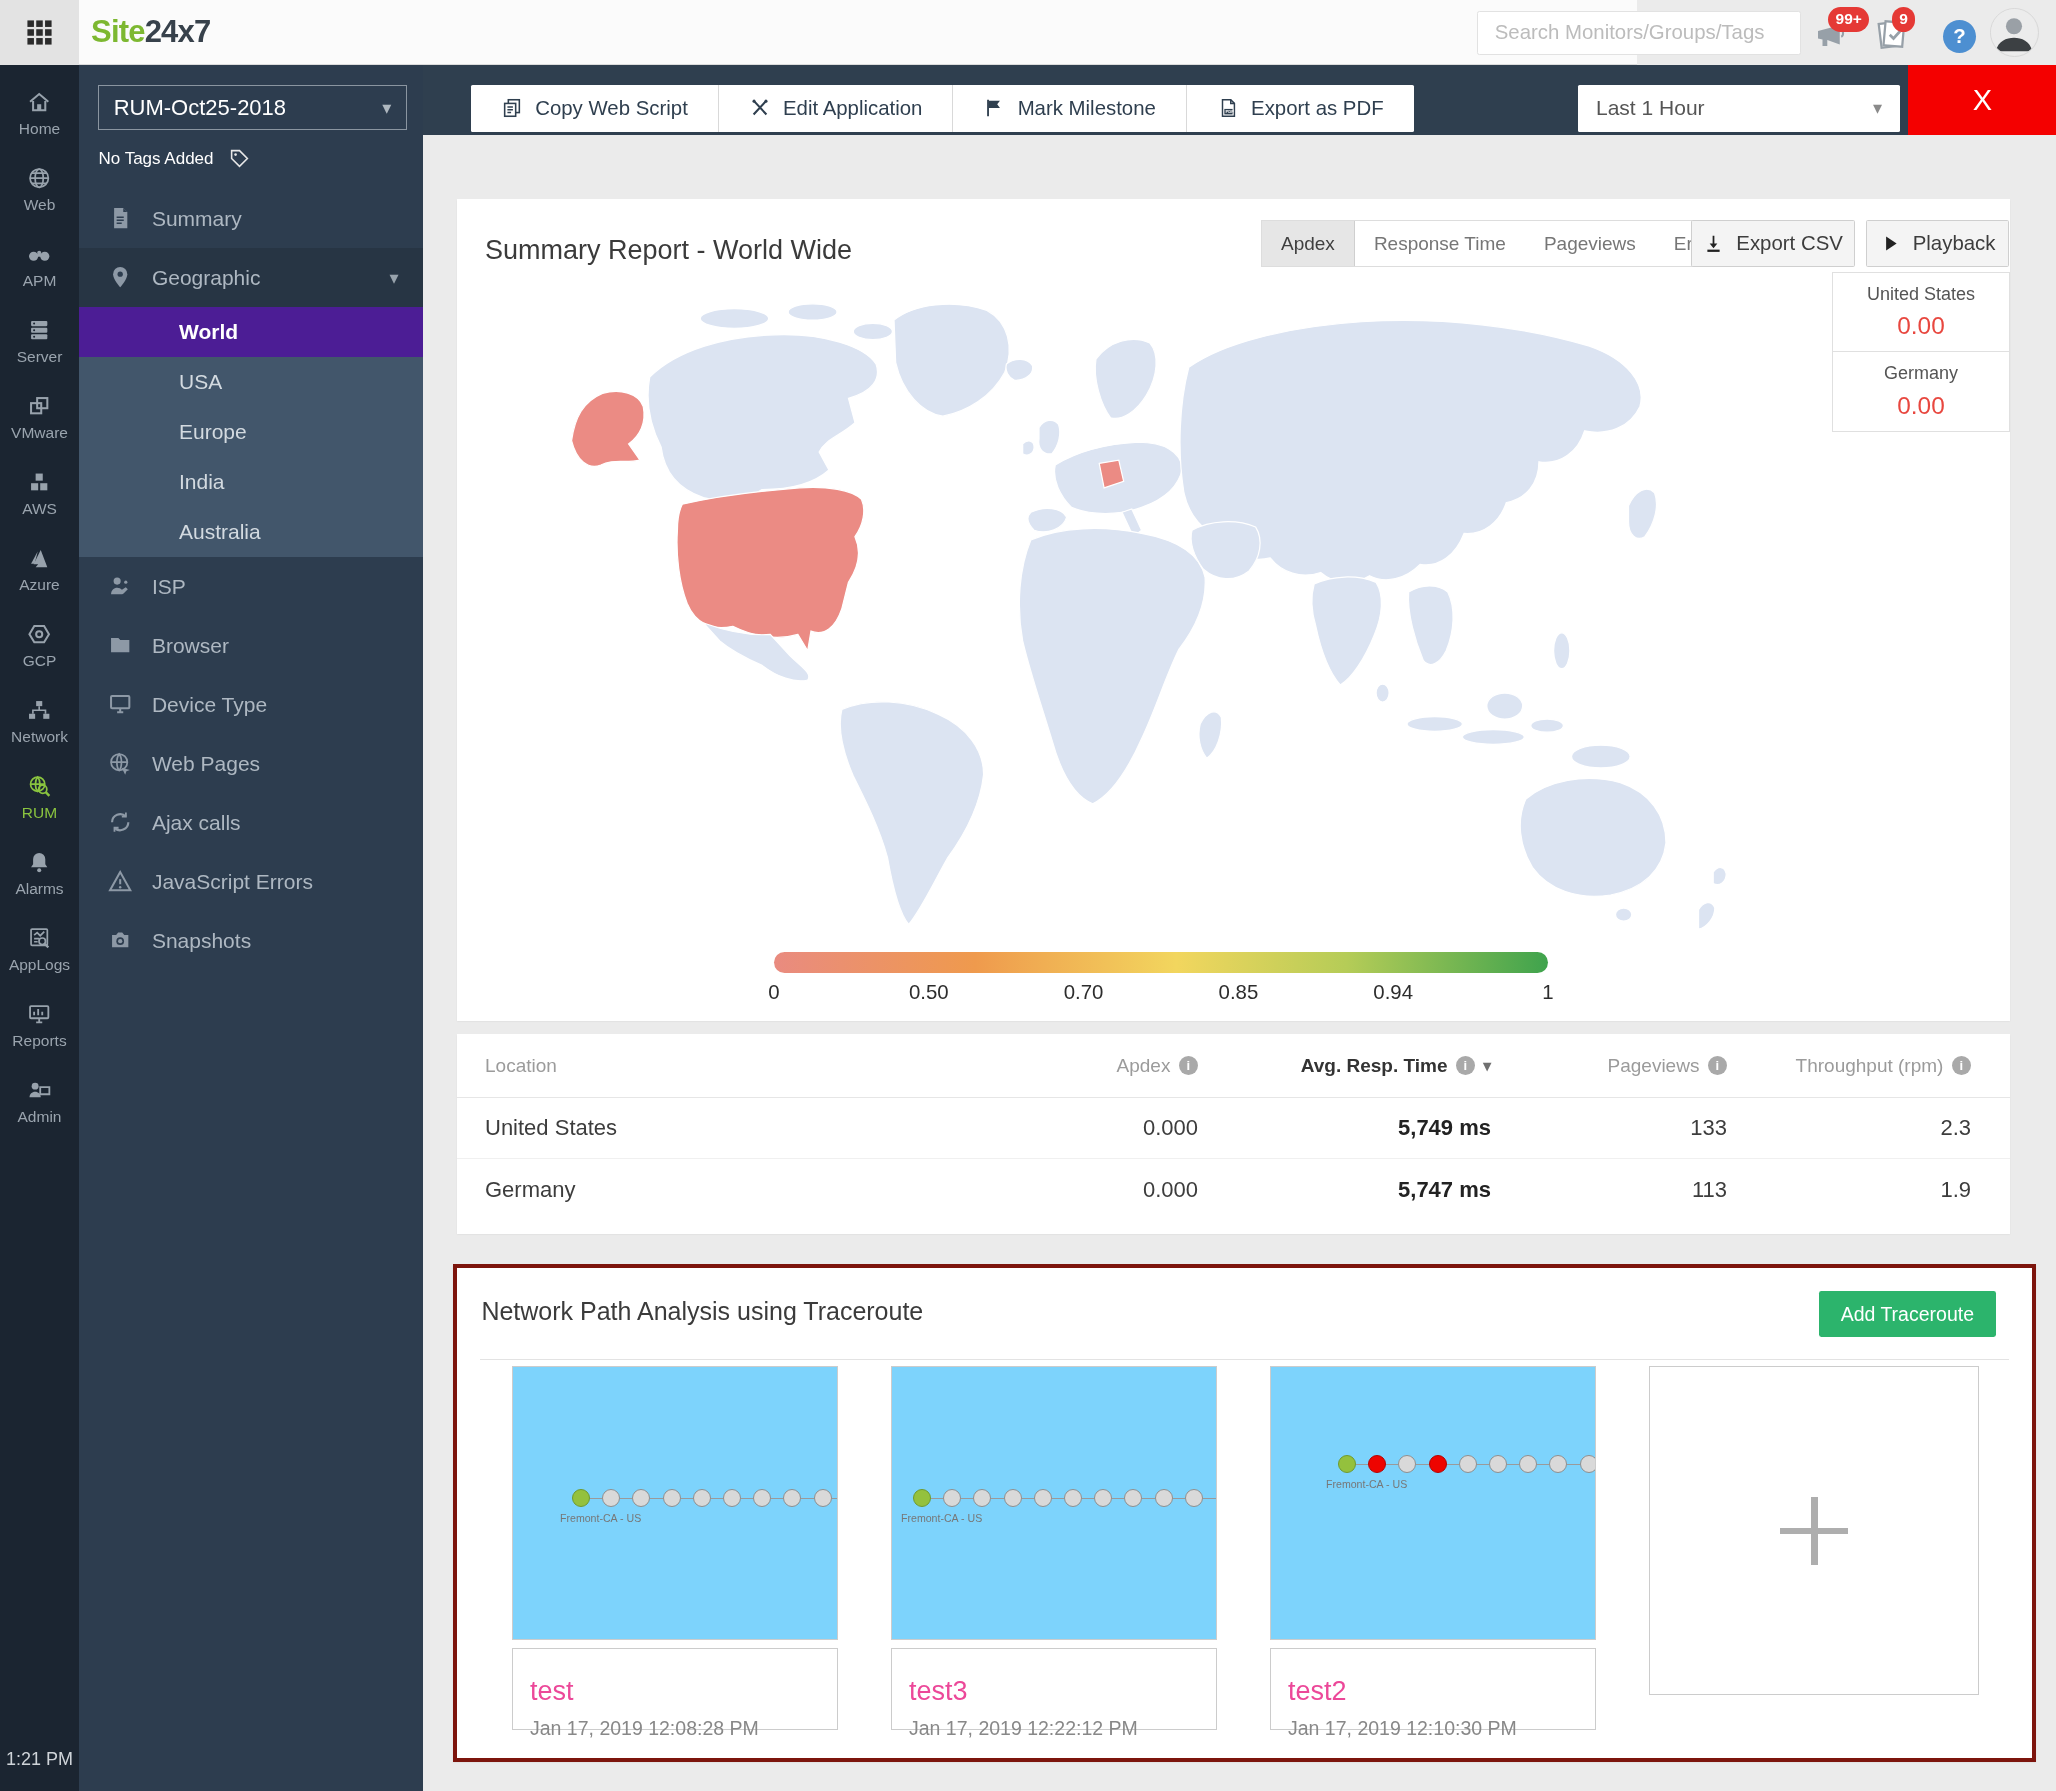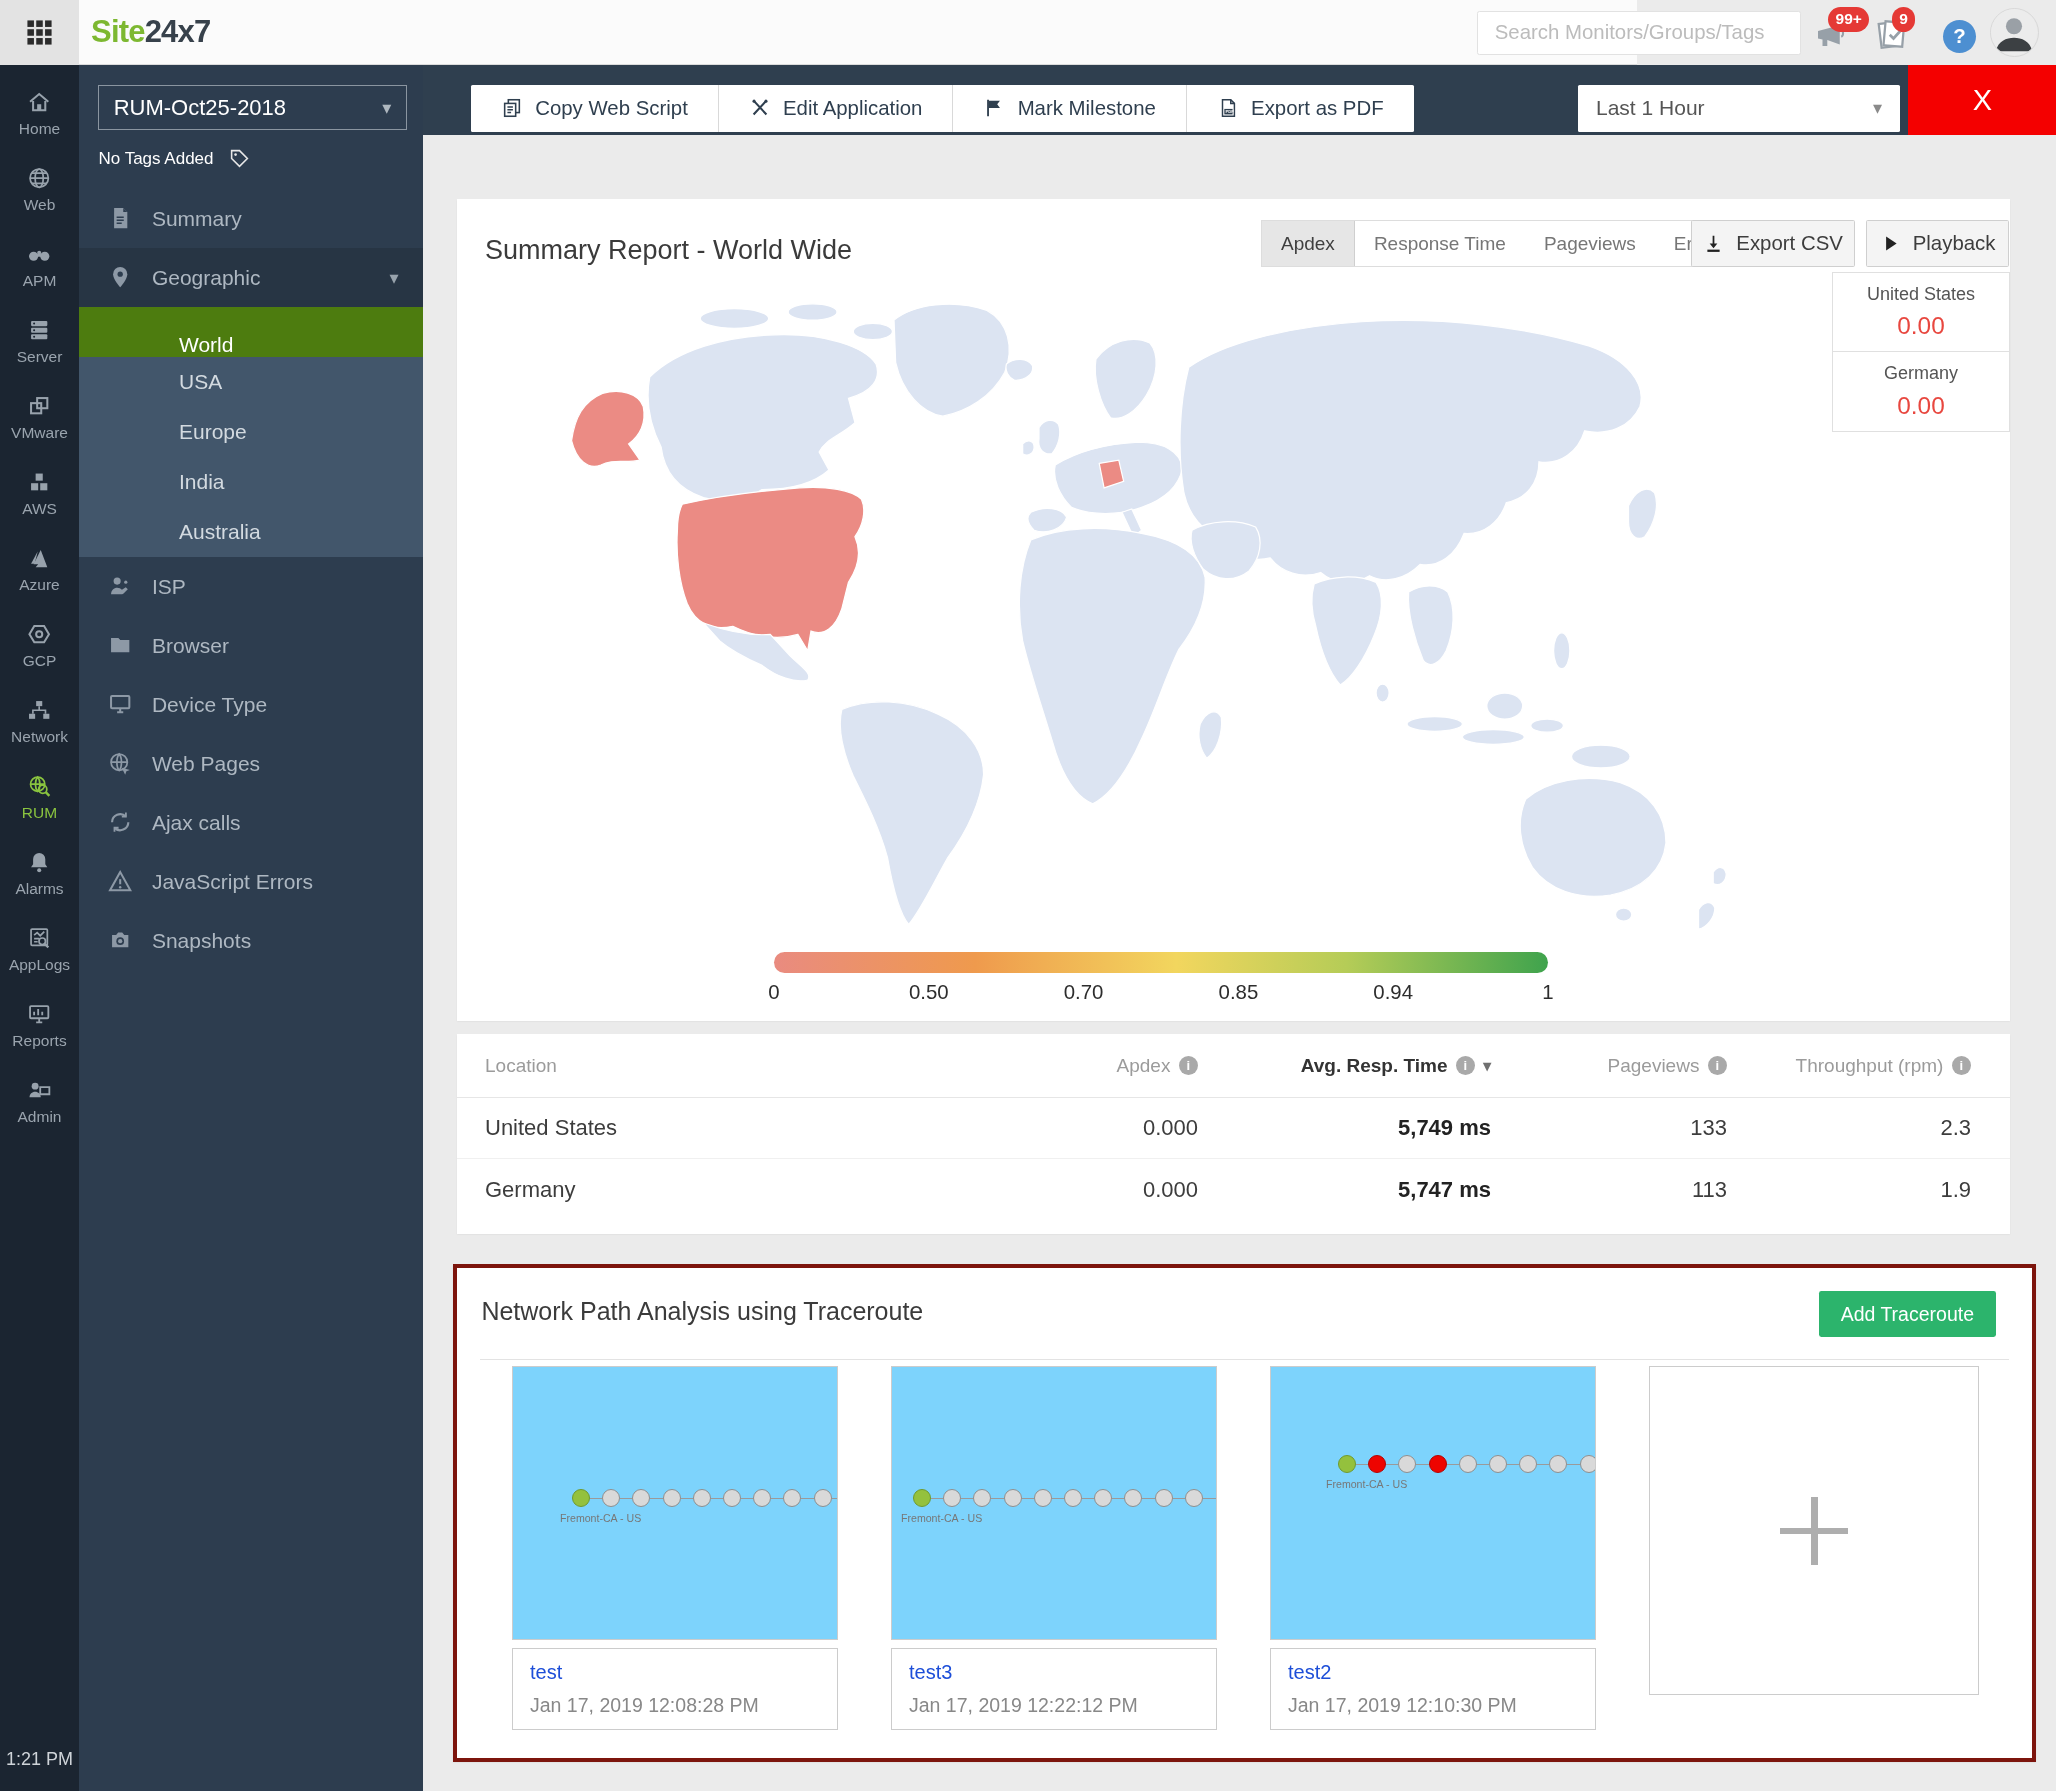--- a/index.html
+++ b/index.html
@@ -36,21 +36,21 @@
   .monitor-select { position:absolute; left:19px; top:20.4px; width:309px; height:45px; border:0.8px solid #8a95a0; display:flex; align-items:center; padding:0 14.7px; color:#fff; font-size:22px; cursor:pointer; }
   .monitor-select .chev { margin-left:auto; color:#aeb7bf; font-size:18px; }
   .tags-row { position:absolute; left:19.5px; top:83px; display:flex; align-items:center; gap:15px; color:#fff; font-size:17px; }
   .tags-row .icon { width:21px; height:21px; color:#e8e8e8; cursor:pointer; }
   .menu { position:absolute; left:0; right:0; top:124px; }
   .menu-item { height:59px; display:flex; align-items:center; gap:19.5px; padding:0 24.4px 0 29px; font-size:21px; color:#aeb8c2; cursor:pointer; }
   .menu-item .icon { width:24.4px; height:24.4px; color:#8d99a6; flex:0 0 24.4px; }
   .menu-item.group { background:#273544; }
   .menu-item.group .chev { margin-left:auto; color:#97a2ac; font-size:18px; }
   .menu-sub { height:50px; display:flex; align-items:center; padding-left:100px; font-size:21px; color:#d3dae0; background:#42566b; cursor:pointer; }
-  .menu-sub.active { background:#4d7c0f; color:#fff; font-weight:normal;align-items:flex-end; }
+  .menu-sub.active { background:#4c1d95; color:#fff; font-weight:bold; }
 
   
   .topbar { position:absolute; left:423px; top:65px; width:1634px; height:70px; background:#2f3f4f; }
   .tb-group { position:absolute; left:48px; top:19.5px; height:47px; display:flex; background:#fff; border-radius:1.6px; }
   .tb-btn { display:flex; align-items:center; gap:12.2px; padding:0 30px; font-size:20.4px; color:#2f3f4f; border-right:0.8px solid #d9d9d9; cursor:pointer; white-space:nowrap; }
   .tb-btn:last-child { border-right:0; }
   .tb-btn .icon { width:22px; height:22px; color:#2f3f4f; }
   .time-select { position:absolute; left:1155px; top:19.5px; width:322px; height:47px; background:#fff; border-radius:1.6px; display:flex; align-items:center; padding:0 18px; font-size:21px; color:#555; cursor:pointer; }
   .time-select .chev { margin-left:auto; color:#8a8a8a; font-size:18px; }
   .close-btn { position:absolute; right:0; top:0; width:149px; height:70px; background:var(--close-red); color:#fff; display:flex; align-items:center; justify-content:center; font-size:29px; cursor:pointer; }
@@ -99,21 +99,21 @@
 
   
   .panel-trace { left:453px; top:1264px; width:1583px; height:498px; background:#fff; border:4.1px solid var(--annotation-red); }
   .pt-title { position:absolute; left:24.4px; top:29px; font-size:25px; color:#3b3b3b; }
   .btn-add { position:absolute; right:36px; top:23px; height:46px; padding:0 22px; background:var(--add-green); color:#fff; font-size:19.5px; display:flex; align-items:center; border-radius:2.4px; cursor:pointer; }
   .pt-divider { position:absolute; left:23px; right:23px; top:91px; height:0.8px; background:#e3e3e3; }
   .cards { position:absolute; left:55px; top:98px; display:flex; gap:53px; }
   .tr-card { width:326px; cursor:pointer; }
   .chart-box { height:274px; border:0.8px solid #ccc; position:relative; overflow:hidden; background:#7dd3fc; }
   .foot-box { margin-top:8.1px; height:82px; border:0.8px solid #ccc; padding:9.8px 17px; }
-  .tr-name { font-size:20px; color:#1d4ed8; margin-top:2px; }
+  .tr-name { font-size:27px; color:#ec4899; margin-top:17px; }
   .tr-time { font-size:19.5px; color:#888; margin-top:9.8px; }
   .node-row { position:absolute; display:flex; align-items:center; top:122px; left:59px; }
   .tr-card:nth-child(2) .node-row { left:21px; }
   .tr-card:nth-child(3) .node-row { left:67px; top:88px; }
   .hop { width:18px; height:18px; border-radius:50%; border:0.8px solid #8f8f8f; flex:0 0 18px; }
   .hop.start { background:var(--node-green); border-color:#6f9a2f; }
   .hop.ok    { background:#d9d9d9; border-color:#8f8f8f; }
   .hop.error { background:var(--node-red); border-color:#b50300; }
   .link { width:12.2px; height:0; border-top:1.2px solid #9a9a9a; flex:0 0 12.2px; }
   .link.tail { width:21px; flex:0 0 21px; }

